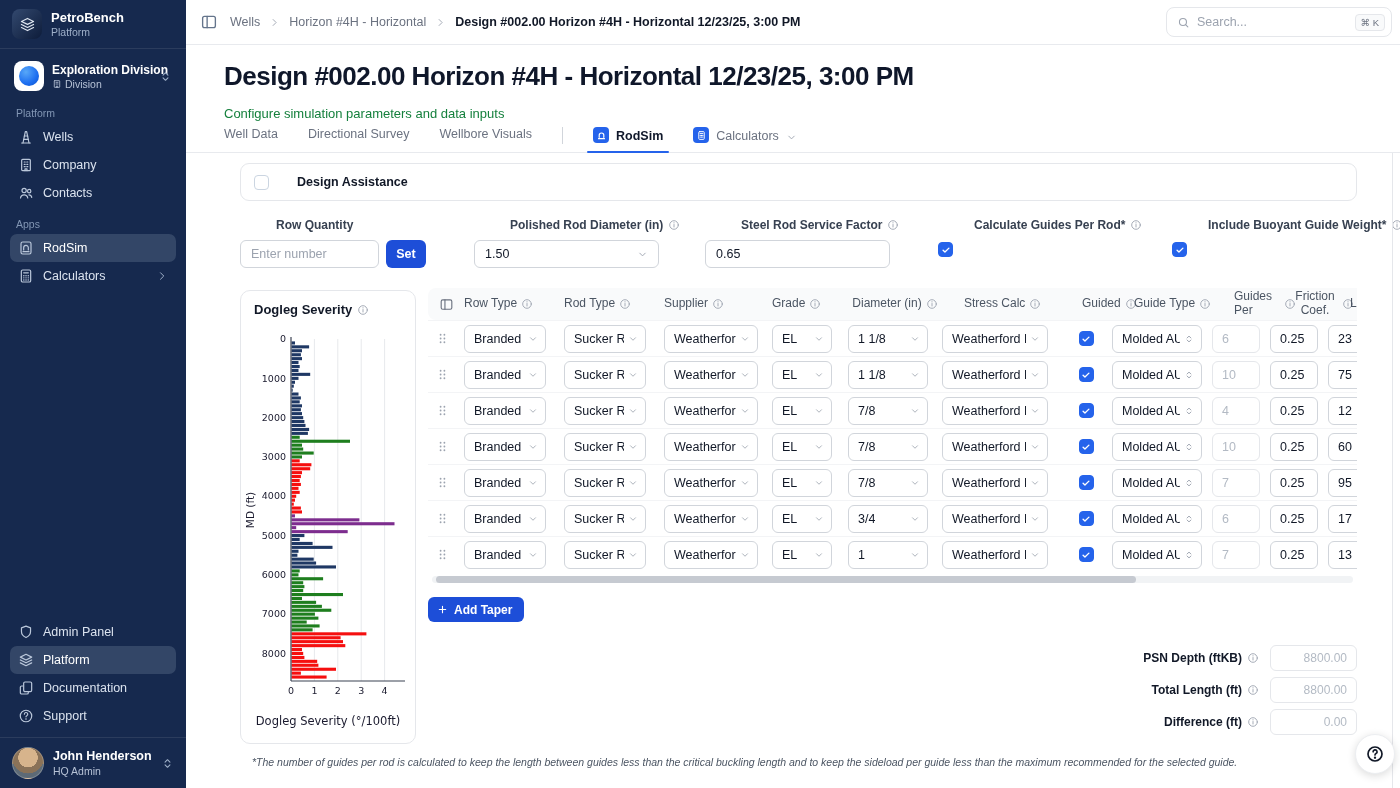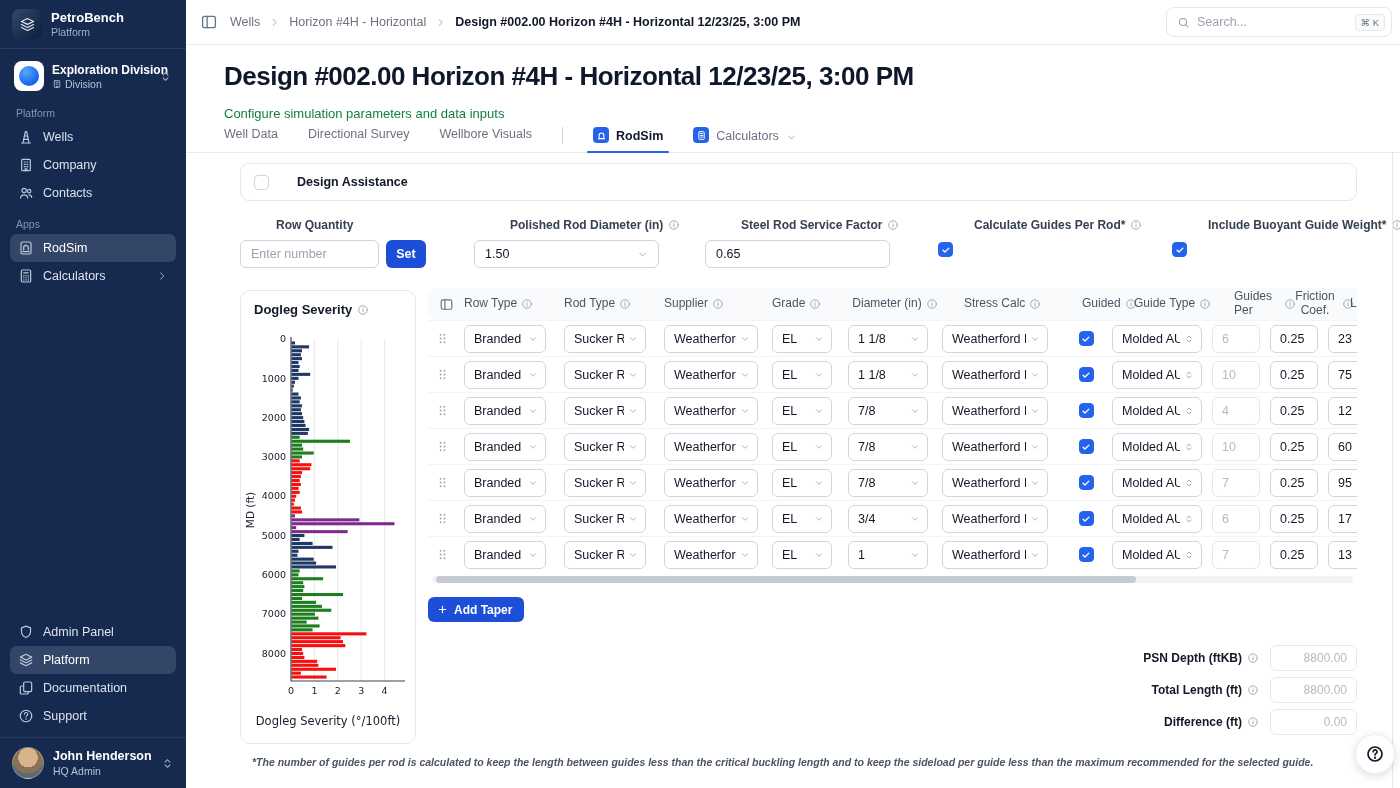--- a/index.html
+++ b/index.html
@@ -116,21 +116,21 @@
   .h-thumb{position:absolute;left:4px;top:0;width:76%;height:7px;background:#c6cad1;border-radius:4px;}
   .add-btn{position:absolute;left:242px;top:597px;height:25px;padding:0 12px 0 9px;display:flex;gap:6px;align-items:center;}
   .add-btn{font-size:12px;}
   .add-btn .plus{width:11px;height:11px;color:#fff;}
   .add-btn .plus svg{width:100%;height:100%;}
 
   
   .sum-row{position:absolute;right:43px;display:flex;align-items:center;gap:11px;}
   .sum-label{font-size:12px;font-weight:700;color:#111827;display:flex;align-items:center;gap:5px;white-space:nowrap;}
   .sum-input{width:87px;height:26px;border:1px solid #e5e7eb;border-radius:6px;display:flex;align-items:center;justify-content:flex-end;padding:0 9px;font-size:12px;color:#b3bac4;background:#fff;}
-  .footnote{position:absolute;left:66px;top:756px;font-size:10.5px;font-style:italic;color:#4b5563;font-weight:bold;}
+  .footnote{position:absolute;left:66px;top:756px;font-size:10.5px;font-style:italic;color:#4b5563;}
   .v-scroll{position:absolute;left:1206px;top:153px;bottom:0;width:1px;background:#e5e7eb;}
   .fab{position:absolute;left:1169px;top:734px;width:40px;height:40px;border-radius:50%;background:#fff;border:1px solid #eceef1;box-shadow:0 2px 8px rgba(0,0,0,.14);display:flex;align-items:center;justify-content:center;color:#111827;z-index:5;}
   .fab svg{width:20px;height:20px;}
 </style>
 </head>
 <body>
 
 <div class="app">
 
   <aside class="sidebar">

